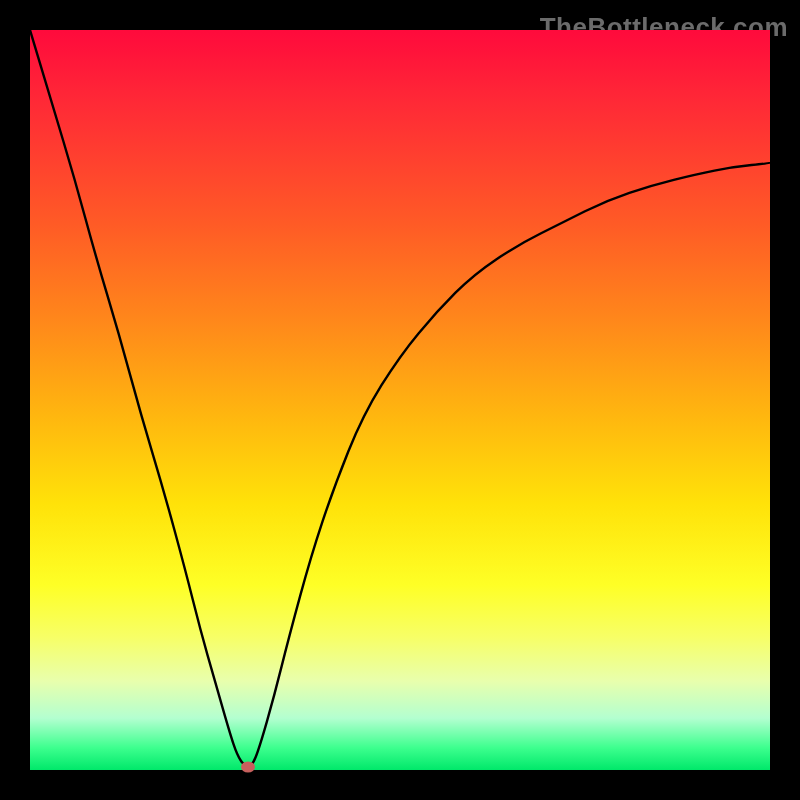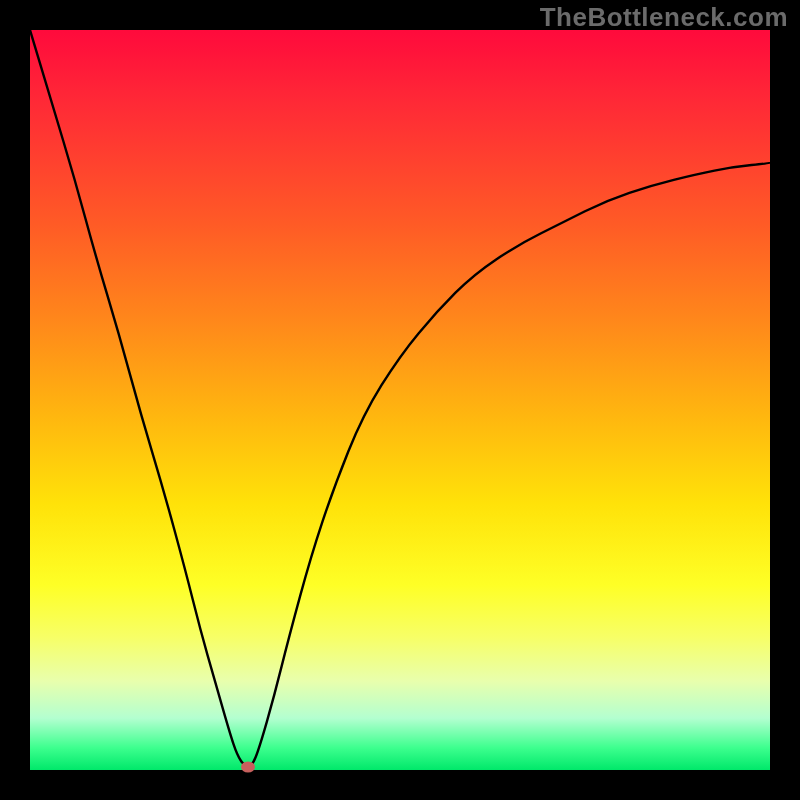--- a/index.html
+++ b/index.html
@@ -5,21 +5,21 @@
   * { margin: 0; padding: 0; box-sizing: border-box; }
   html, body { width: 800px; height: 800px; overflow: hidden; background: #000; }
   .frame {
     position: relative;
     width: 800px;
     height: 800px;
     background: #000;
   }
   .watermark {
     position: absolute;
-    top: 2px;
+    top: 12px;
     right: 12px;
     font-family: Arial, Helvetica, sans-serif;
     font-size: 26px;
     font-weight: bold;
     color: #6b6b6b;
     letter-spacing: 0.5px;
     user-select: none;
   }
   .plot {
     position: absolute;

